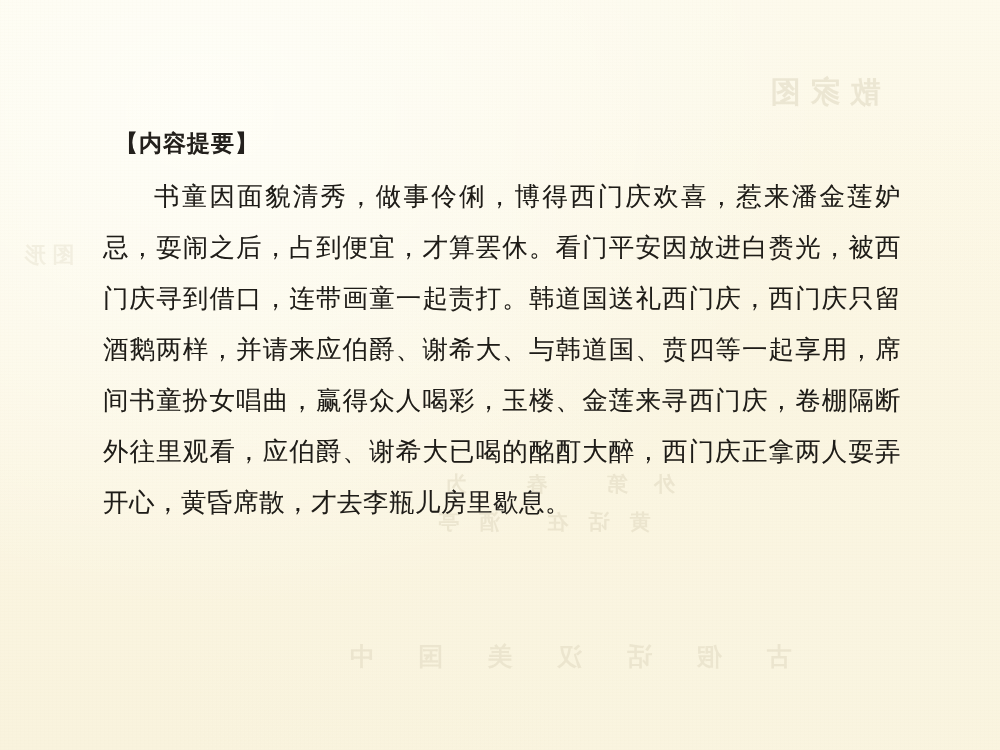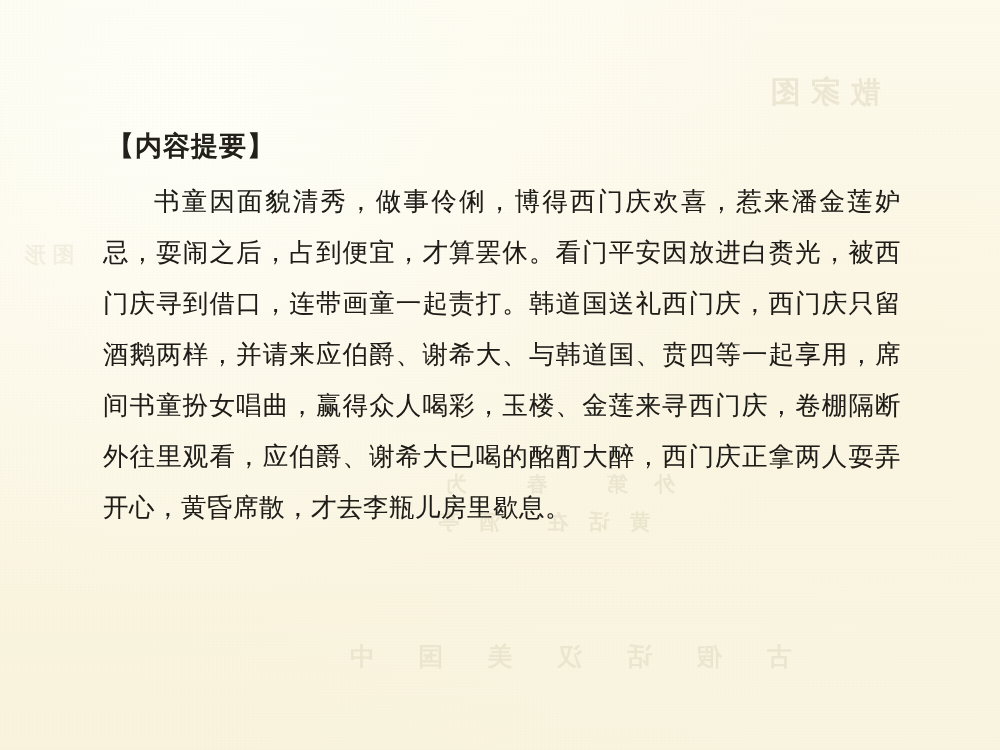--- a/index.html
+++ b/index.html
@@ -85,25 +85,25 @@
   }
 
   #content {
     position: absolute;
     left: 103px;
     top: 128px;
     width: 800px;
   }
 
   #section-heading {
-    font-size: 27px;
+    font-size: 23px;
     font-weight: bold;
     color: #23201c;
     letter-spacing: 1px;
-    margin: 0 0 12px 4px;
+    margin: 0 0 12px 12px;
     font-family: "DejaVu Sans", "Liberation Sans", sans-serif;
   }
 
   #summary-body {
     font-size: 25.5px;
     line-height: 51px;
     color: #1e1c18;
     text-align: justify;
     text-justify: inter-character;
     text-indent: 2em;

